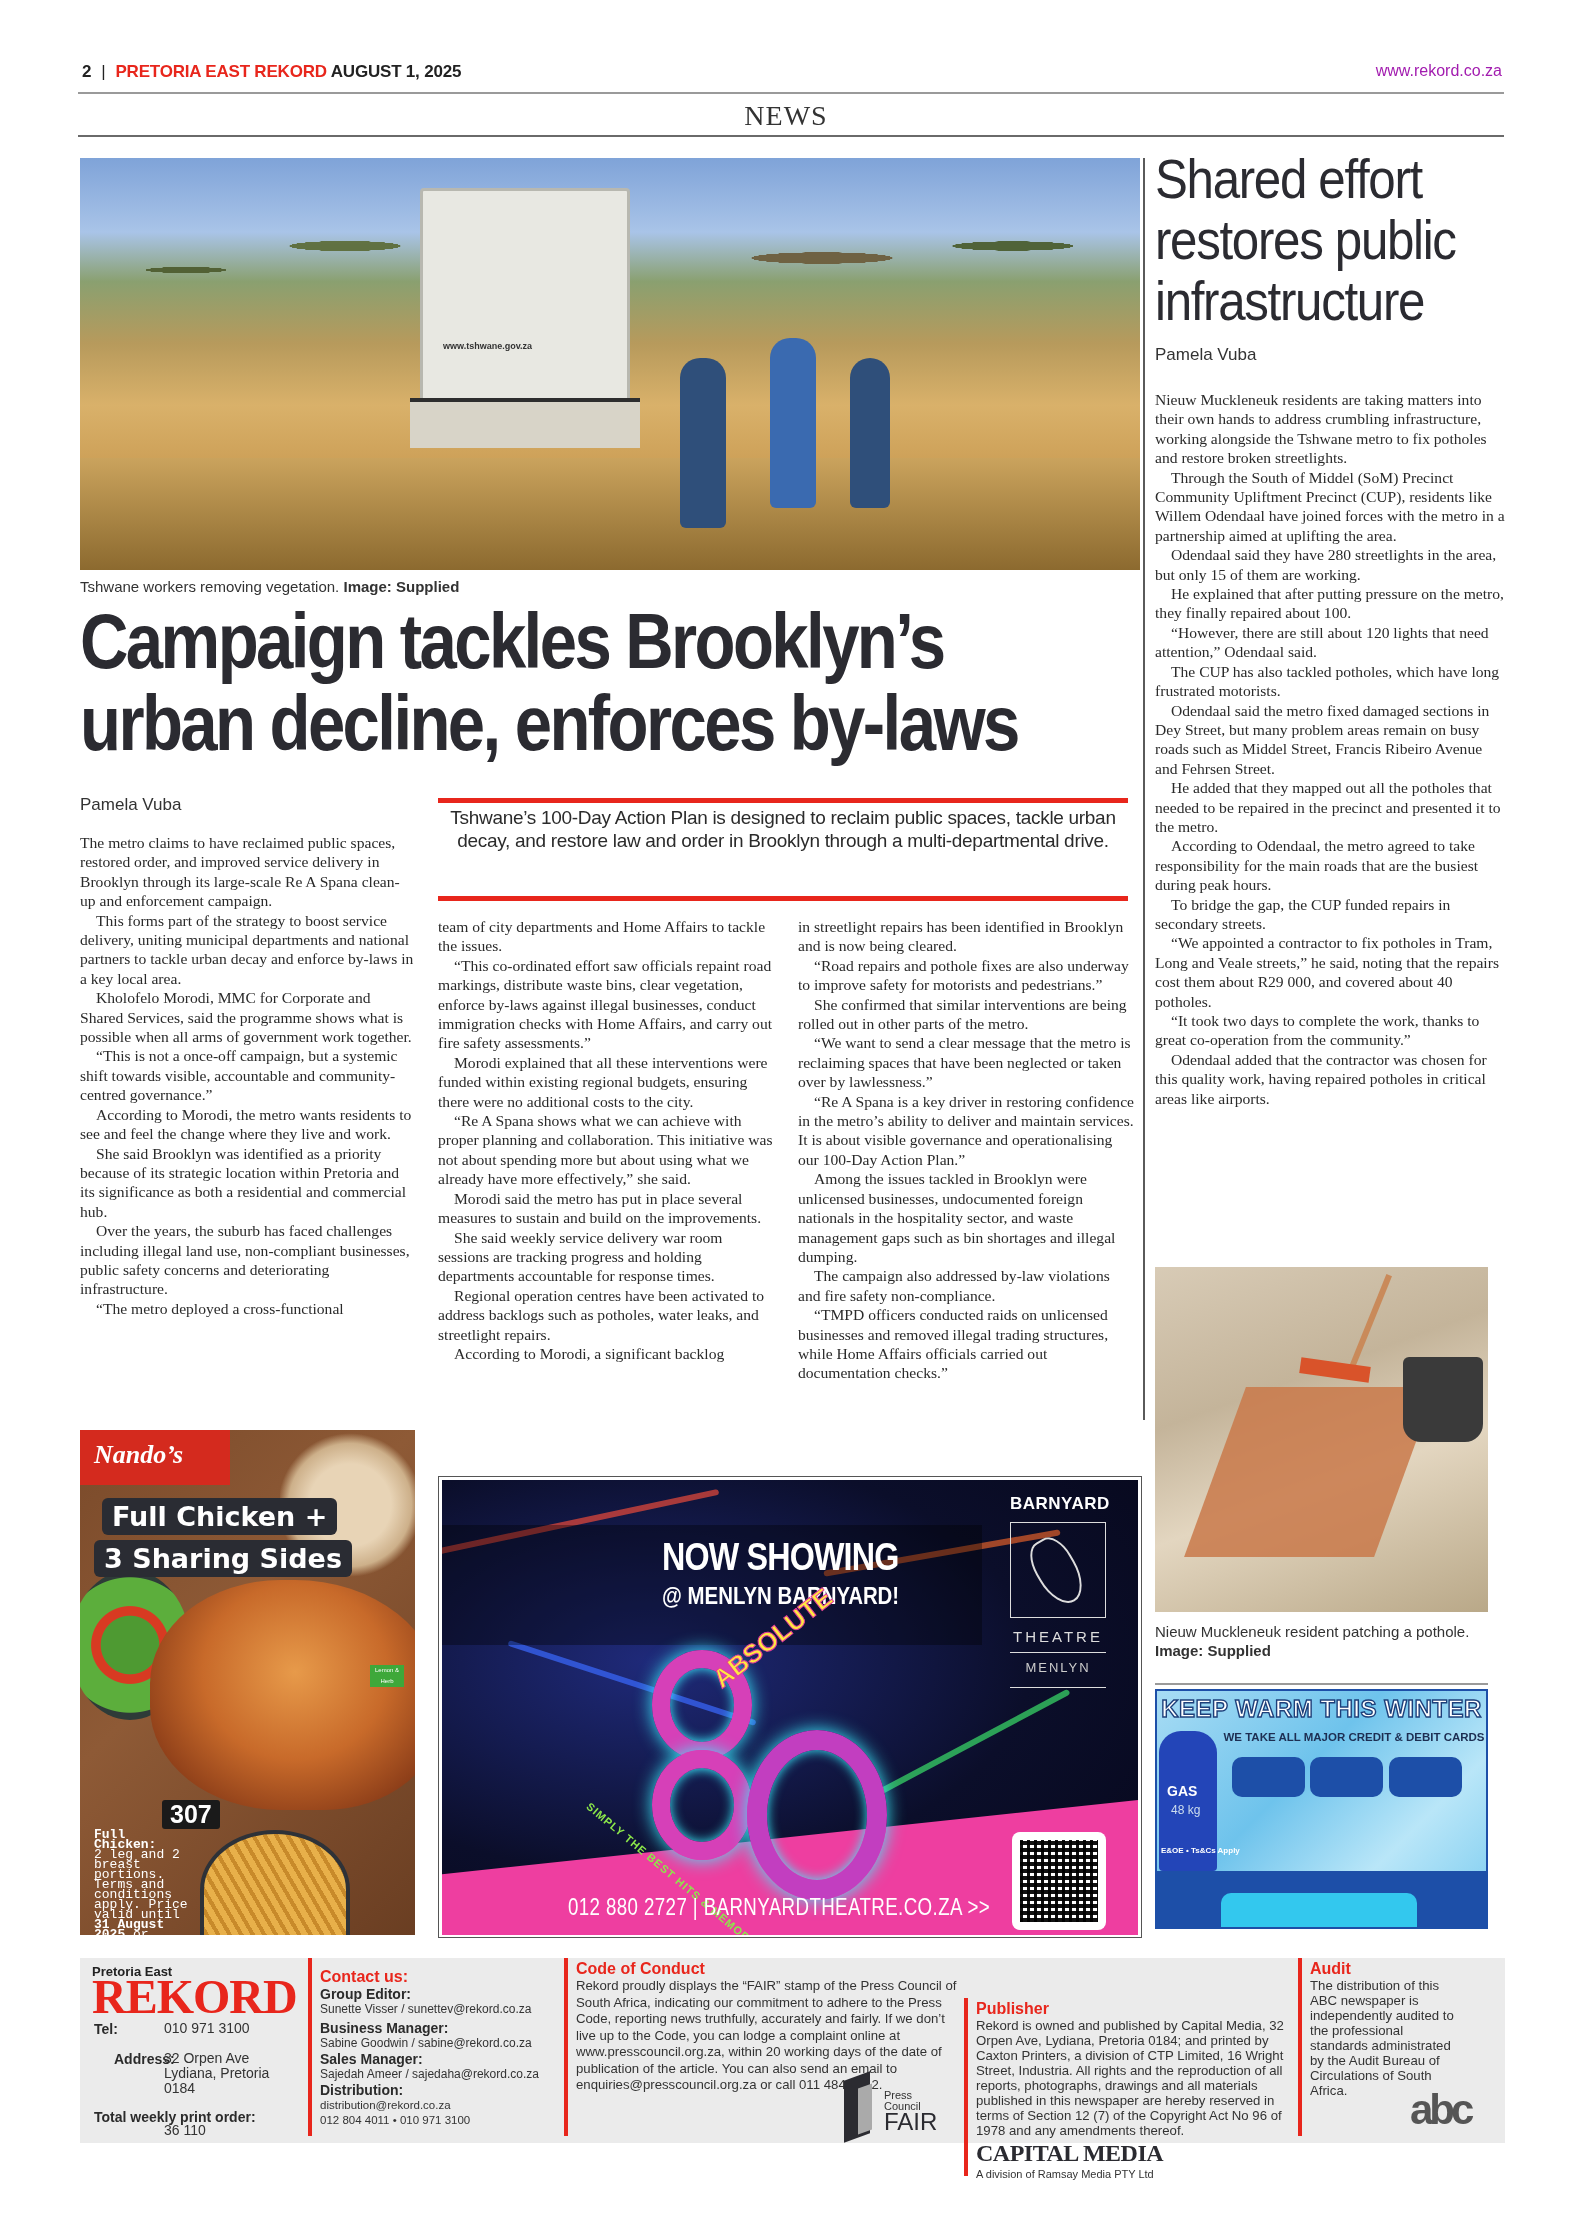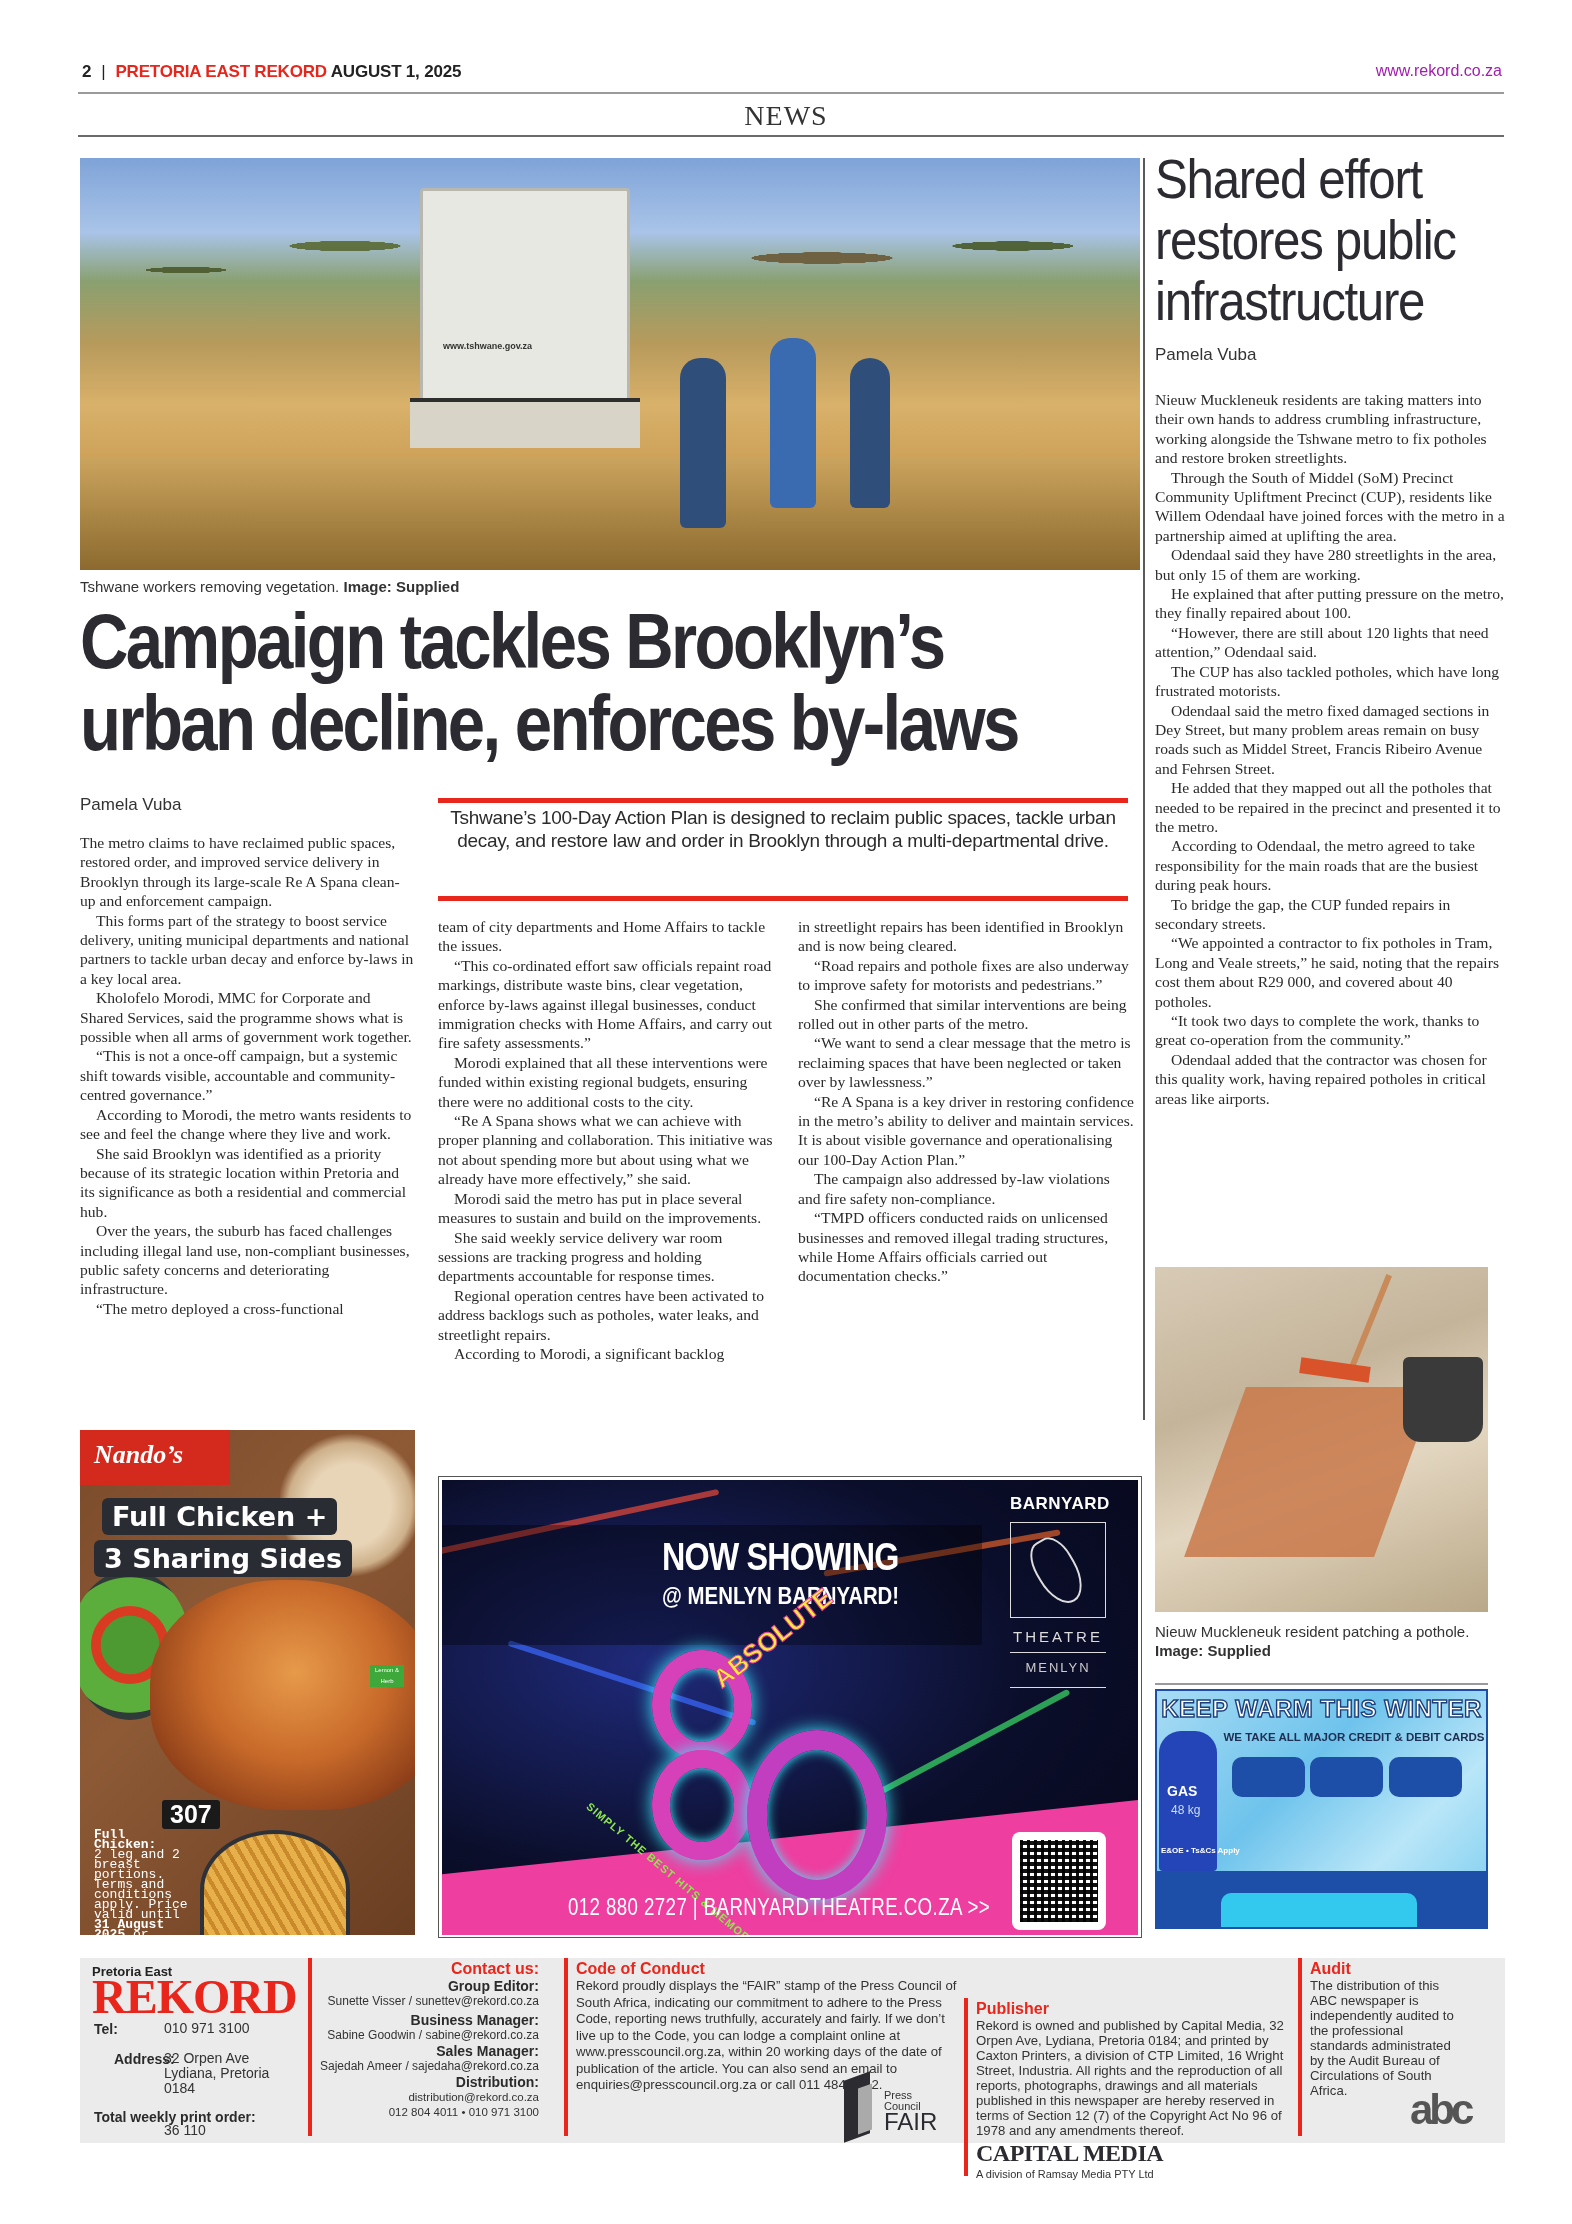--- a/index.html
+++ b/index.html
@@ -195,20 +195,21 @@
   <p>She said weekly service delivery war room sessions are tracking progress and holding departments accountable for response times.</p>
   <p>Regional operation centres have been activated to address backlogs such as potholes, water leaks, and streetlight repairs.</p>
   <p>According to Morodi, a significant backlog</p>
 </div>
 <div class="abs body-col col3">
   <p class="first">in streetlight repairs has been identified in Brooklyn and is now being cleared.</p>
   <p>“Road repairs and pothole fixes are also underway to improve safety for motorists and pedestrians.”</p>
   <p>She confirmed that similar interventions are being rolled out in other parts of the metro.</p>
   <p>“We want to send a clear message that the metro is reclaiming spaces that have been neglected or taken over by lawlessness.”</p>
   <p>“Re A Spana is a key driver in restoring confidence in the metro’s ability to deliver and maintain services. It is about visible governance and operationalising our 100-Day Action Plan.”</p>
+  <p>Among the issues tackled in Brooklyn were unlicensed businesses, undocumented foreign nationals in the hospitality sector, and waste management gaps such as bin shortages and illegal dumping.</p>
   <p>The campaign also addressed by-law violations and fire safety non-compliance.</p>
   <p>“TMPD officers conducted raids on unlicensed businesses and removed illegal trading structures, while Home Affairs officials carried out documentation checks.”</p>
 </div>
 
 <div class="abs vdiv"></div>
 
 <div class="abs side-headline">Shared effort restores public infrastructure</div>
 <div class="abs byline byline-side">Pamela Vuba</div>
 <div class="abs body-col col4">
   <p class="first">Nieuw Muckleneuk residents are taking matters into their own hands to address crumbling infrastructure, working alongside the Tshwane metro to fix potholes and restore broken streetlights.</p>
@@ -318,21 +319,21 @@
       <div>32 Orpen Ave</div>
       <div>Lydiana, Pretoria</div>
       <div>0184</div>
     </div>
     <div class="flabel" style="position:absolute;top:151px;left:2px;">Total weekly print order:</div>
     <div class="ftext" style="position:absolute;top:165px;left:72px;font-size:14px;">36 110</div>
   </div>
 
   <div class="fcol" style="left:228px;width:330px;">
     <div class="redbar"></div>
-    <div style="position:absolute;left:12px;top:2px;text-align:right;">
+    <div style="position:absolute;left:12px;top:10px;">
       <div class="fhead">Contact us:</div>
       <div class="flabel">Group Editor:</div>
       <div class="ftext" style="font-size:12px;">Sunette Visser / sunettev@rekord.co.za</div>
       <div class="flabel" style="margin-top:3px;">Business Manager:</div>
       <div class="ftext" style="font-size:12px;">Sabine Goodwin / sabine@rekord.co.za</div>
       <div class="flabel">Sales Manager:</div>
       <div class="ftext" style="font-size:12px;">Sajedah Ameer / sajedaha@rekord.co.za</div>
       <div class="flabel">Distribution:</div>
       <div class="ftext" style="font-size:11.5px;">distribution@rekord.co.za</div>
       <div class="ftext" style="font-size:11.5px;">012 804 4011 • 010 971 3100</div>

